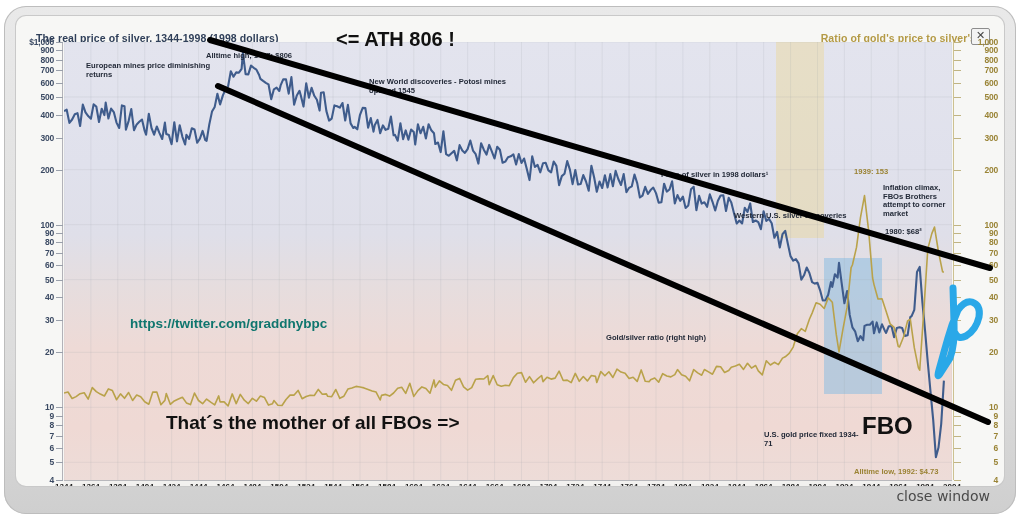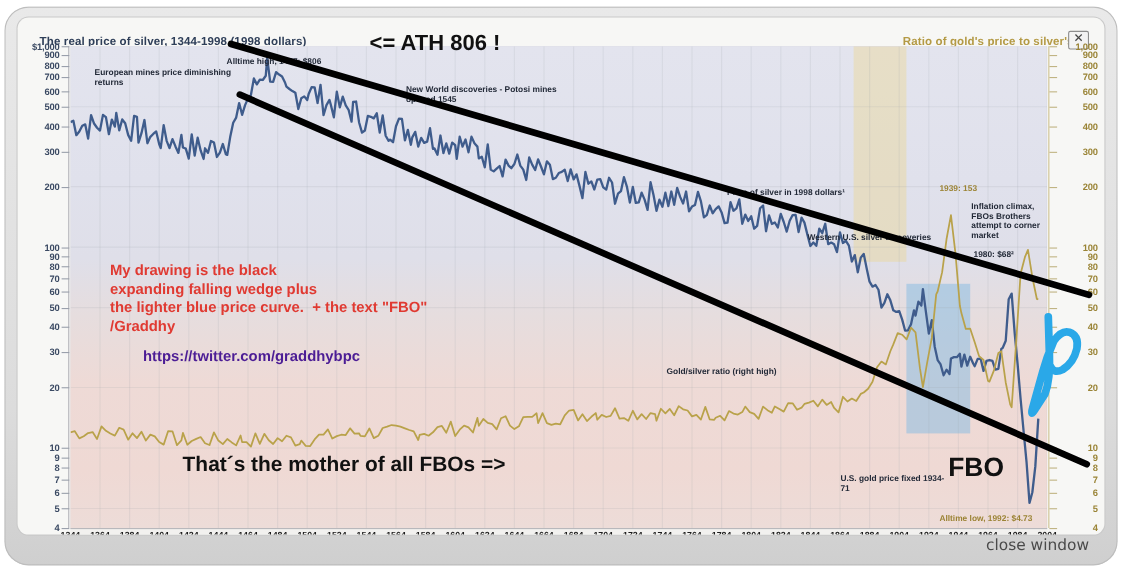--- a/index.html
+++ b/index.html
@@ -65,21 +65,21 @@
   
   .ann{position:absolute;font-size:7.6px;font-weight:bold;color:#232a38;line-height:1.12;}
   .ann-gold{position:absolute;font-size:7.6px;font-weight:bold;color:#9b8334;line-height:1.12;}
 
   
   .red-note{
     position:absolute;left:100px;top:238px;color:#e03a32;font-weight:bold;
     font-size:13.5px;line-height:1.25;white-space:pre;
   }
   .red-url{
-    position:absolute;left:130px;top:316px;color:#4c1d95;font-weight:bold;font-size:13.5px;
+    position:absolute;left:130px;top:316px;color:#0f766e;font-weight:bold;font-size:13.5px;
   }
 
   
   .ath{
     position:absolute;left:336px;top:28px;font-size:20px;font-weight:bold;color:#111;
   }
   .mother{
     position:absolute;left:166px;top:412px;font-size:19px;font-weight:bold;color:#111;
   }
   .fbo-big{
@@ -352,18 +352,14 @@
       <line x1="210" y1="40" x2="990" y2="268" stroke="#000" stroke-width="6" stroke-linecap="round"></line>
       <line x1="218" y1="86" x2="988" y2="422" stroke="#000" stroke-width="6" stroke-linecap="round"></line>
     </g>
     <path d="M953,288 L954,322 Q955,345 950,358 L941,372 Q936,380 939,370 L944,352 Q948,337 952,325
              L958,310 Q965,300 972,302 Q981,305 979,317 Q976,330 966,336 Q958,340 955,333" fill="none" stroke="#2aa8e8" stroke-width="7" stroke-linecap="round" stroke-linejoin="round"></path>
   </svg>
 
   <div class="ath">&lt;= ATH 806 !</div>
   <div class="mother">That´s the mother of all FBOs =&gt;</div>
   <div class="fbo-big">FBO</div>
-  <div class="red-note">My drawing is the black
-expanding falling wedge plus
-the lighter blue price curve.  + the text "FBO"
-/Graddhy</div>
   <div class="red-url">https://twitter.com/graddhybpc</div>
 </div>
 
 </body></html>

